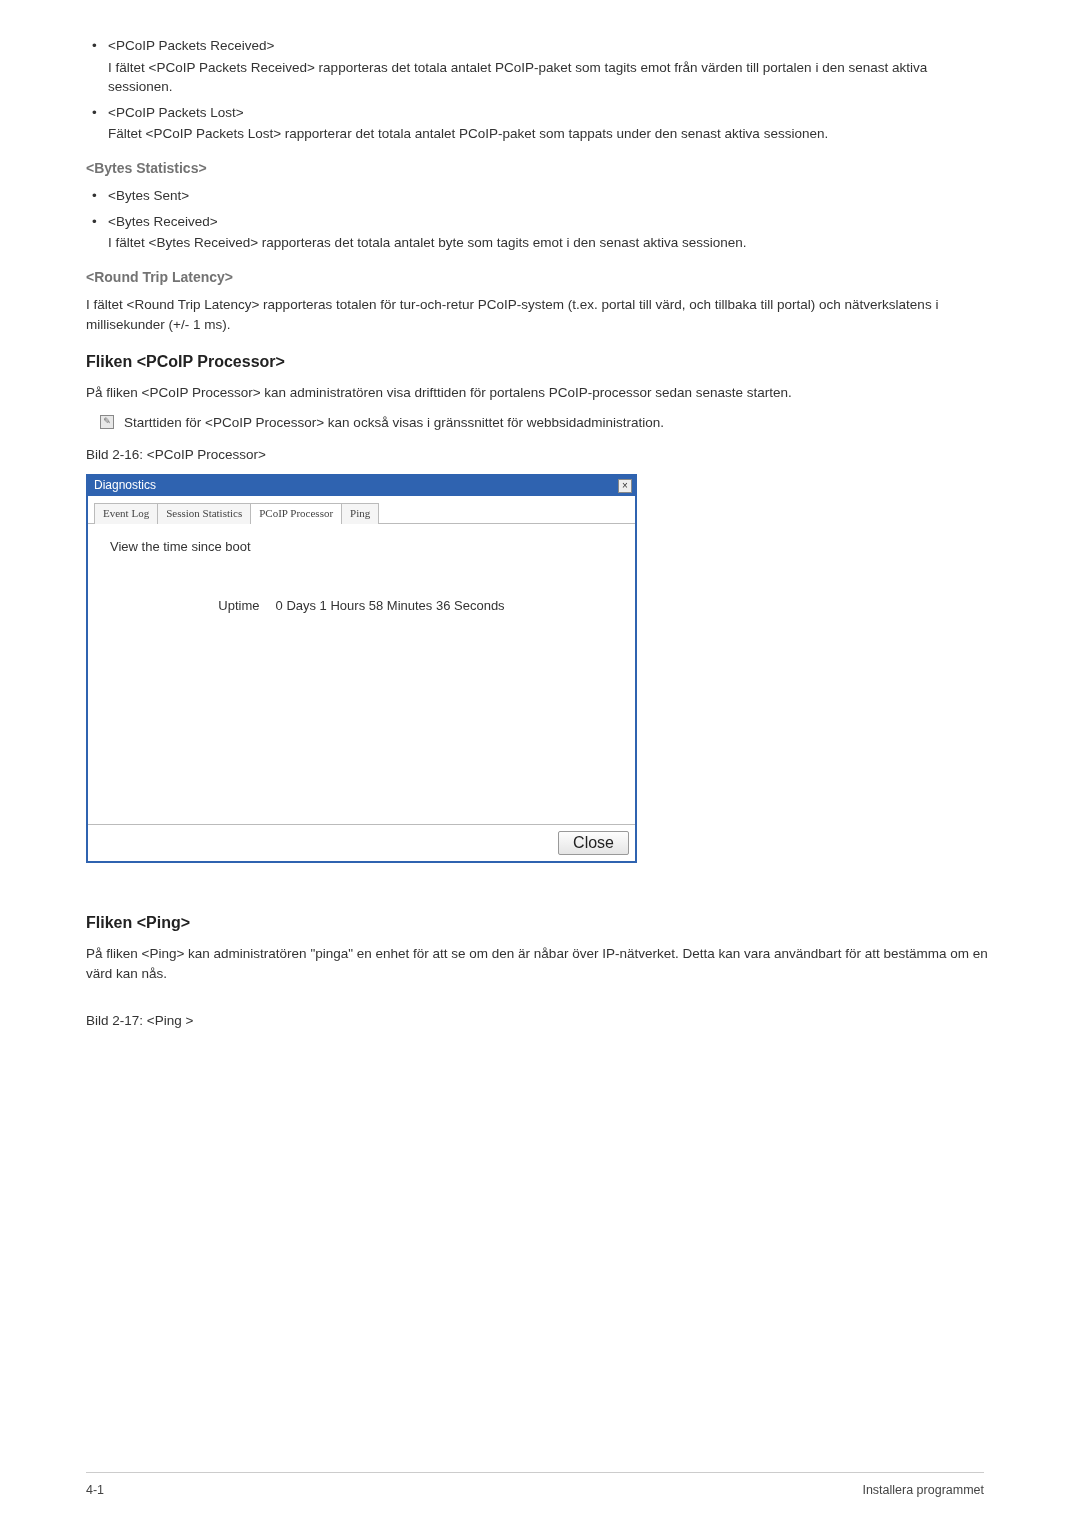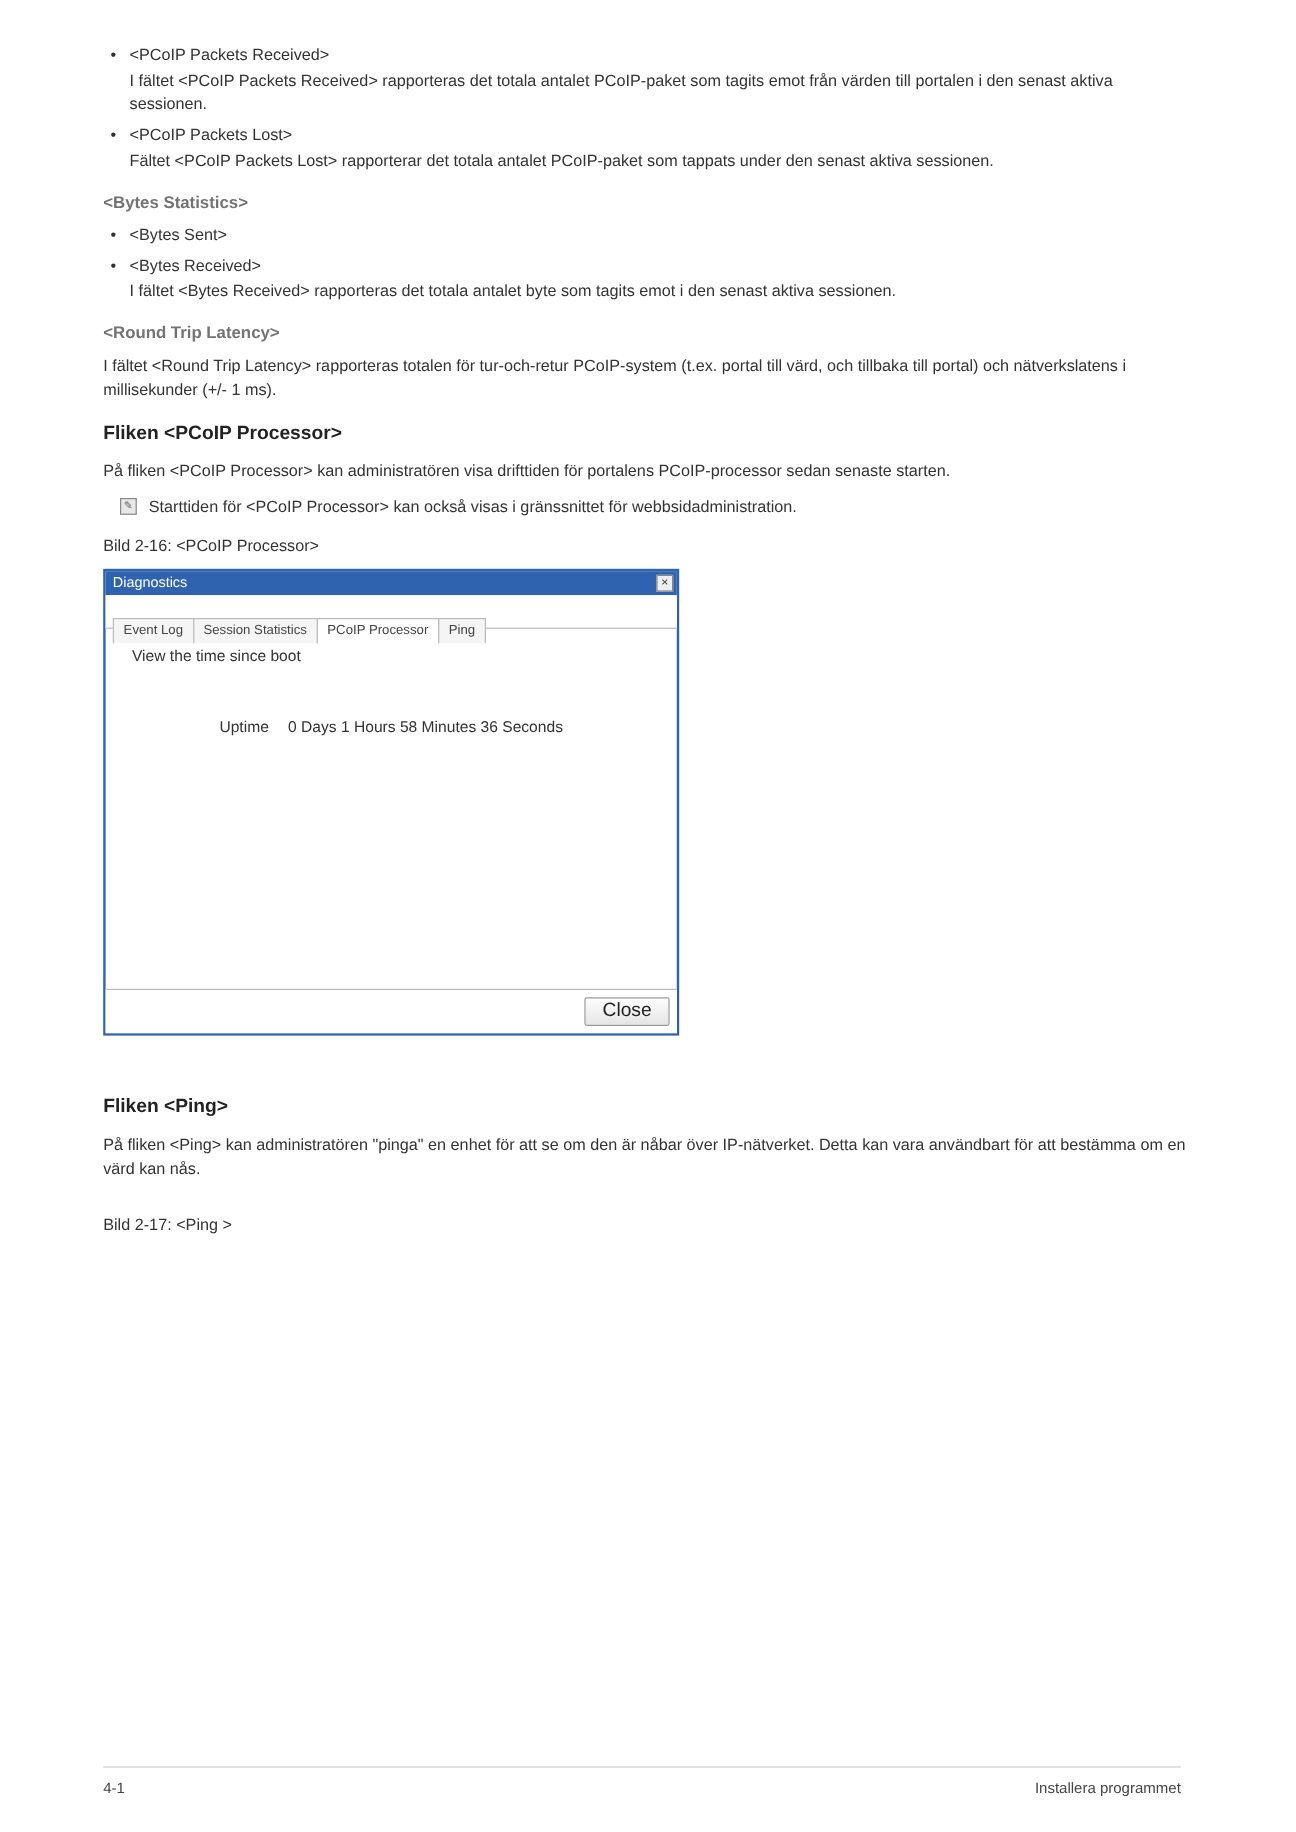--- a/index.html
+++ b/index.html
@@ -52,21 +52,21 @@
     background: #e8e8e8;
     display: flex; align-items: center; justify-content: center;
     font-size: 9px; color: #666;
     transform: rotate(0deg);
     margin-top: 2px;
   }
   .caption { margin: 12px 0 10px 0; }
 
   
   .diag-window {
-    width: 480px;
+    width: 551px;
     border: 2px solid #2f63b0;
     margin-top: 8px;
     background: #fff;
     position: relative;
   }
   .diag-titlebar {
     background: #2f63b0;
     color: #fff;
     height: 20px;
     display: flex;
@@ -95,21 +95,22 @@
   }
   .diag-tab {
     border: 1px solid #bbb;
     border-bottom: none;
     background: #f5f5f5;
     padding: 2px 8px;
     font-size: 11px;
     color: #444;
     margin-right: -1px;
     position: relative;
-    top: 13px;
+    top: 1px;
+    font-family: Liberation Serif, serif;
   }
   .diag-tab.active {
     background: #fff;
     z-index: 2;
   }
   .diag-body {
     padding: 14px 22px 12px 22px;
     min-height: 300px;
     font-size: 13px;
     color: #333;

